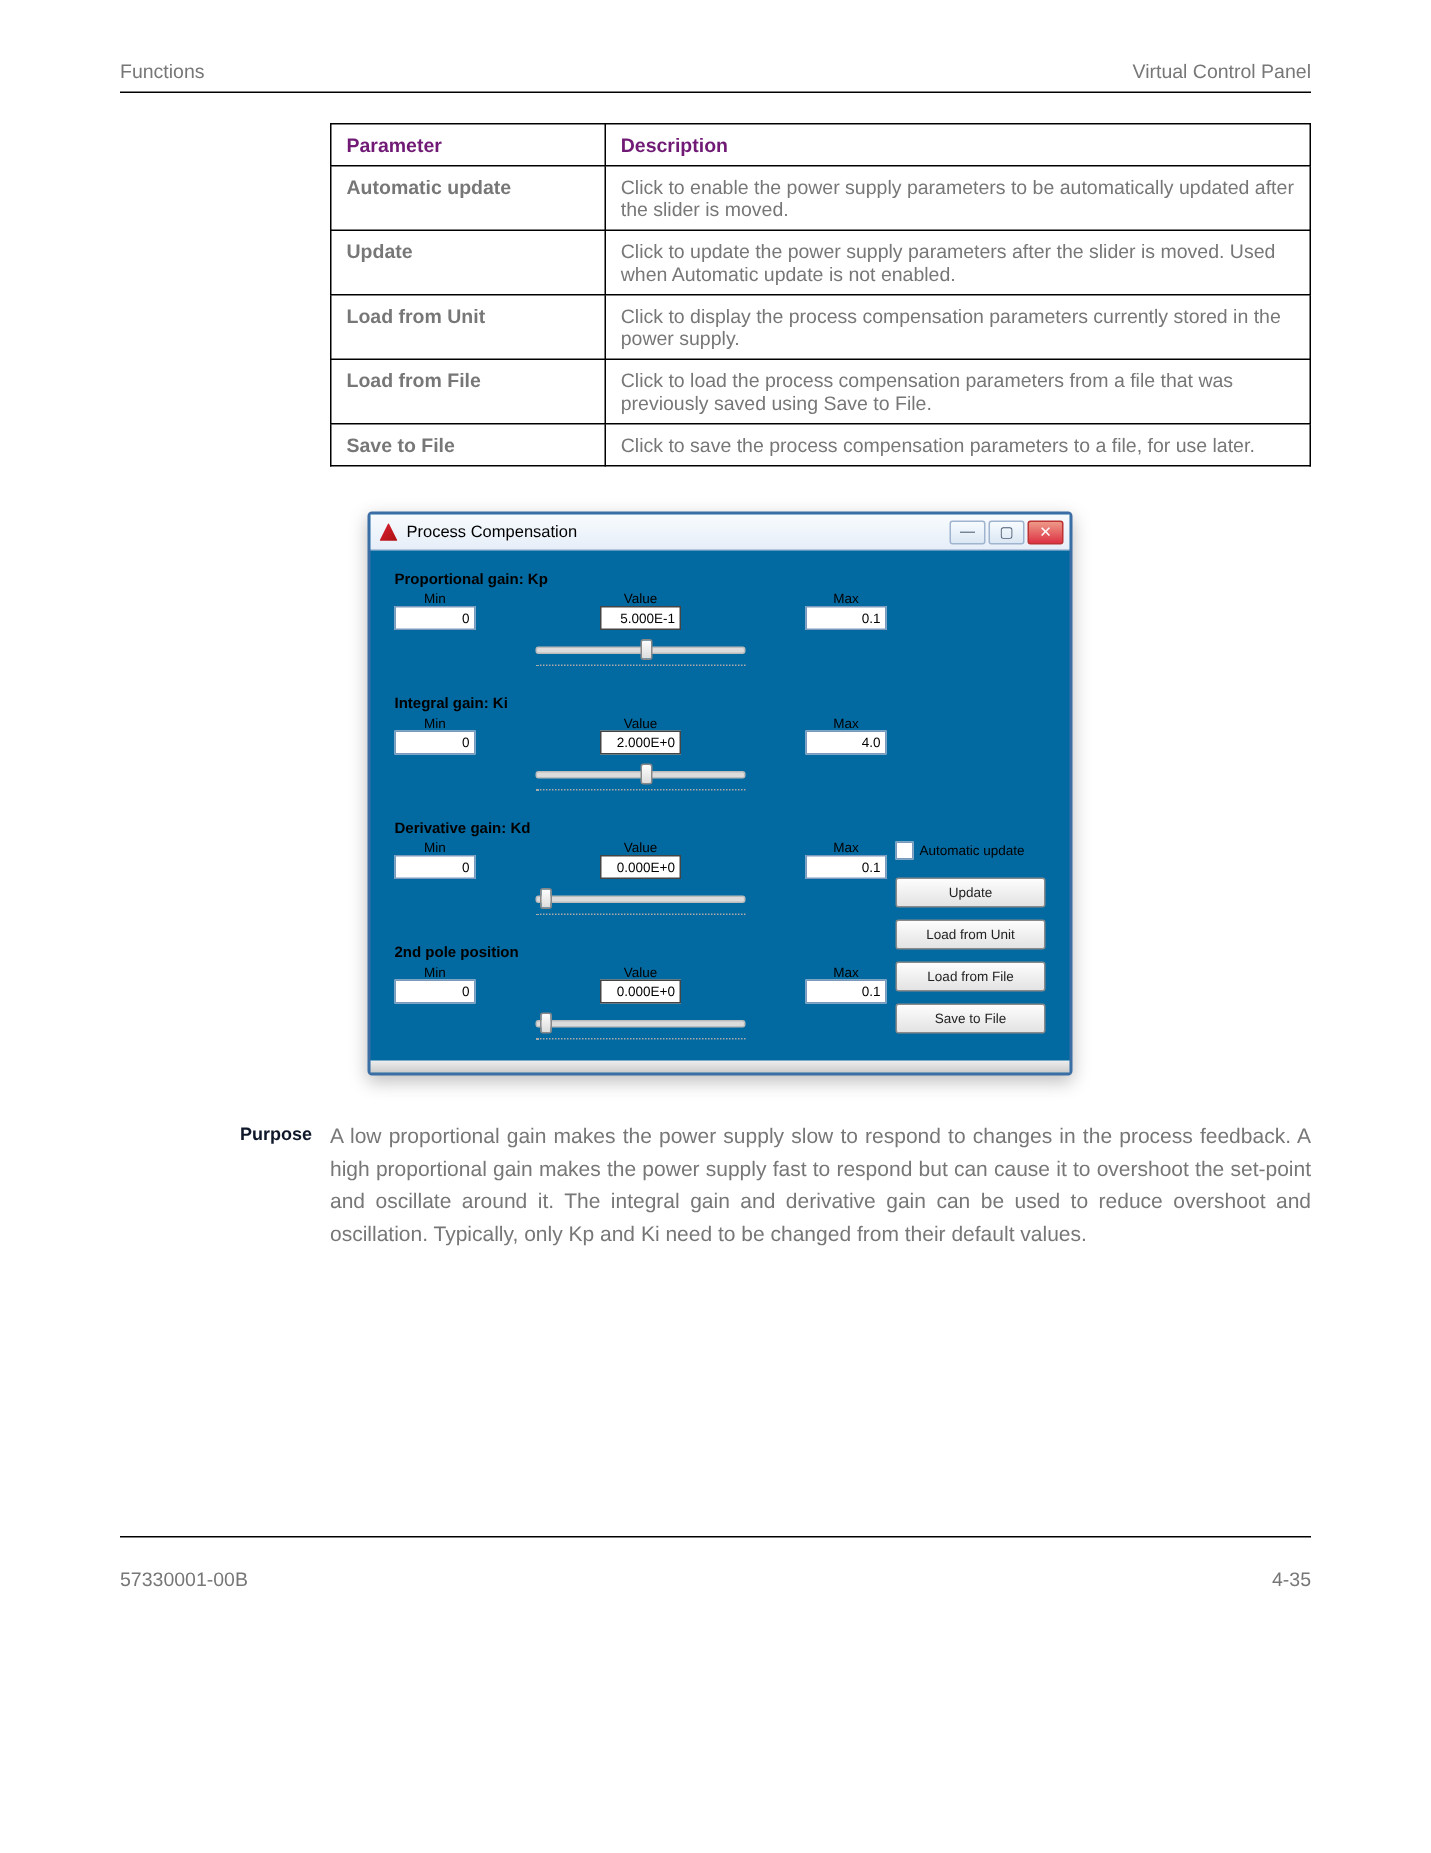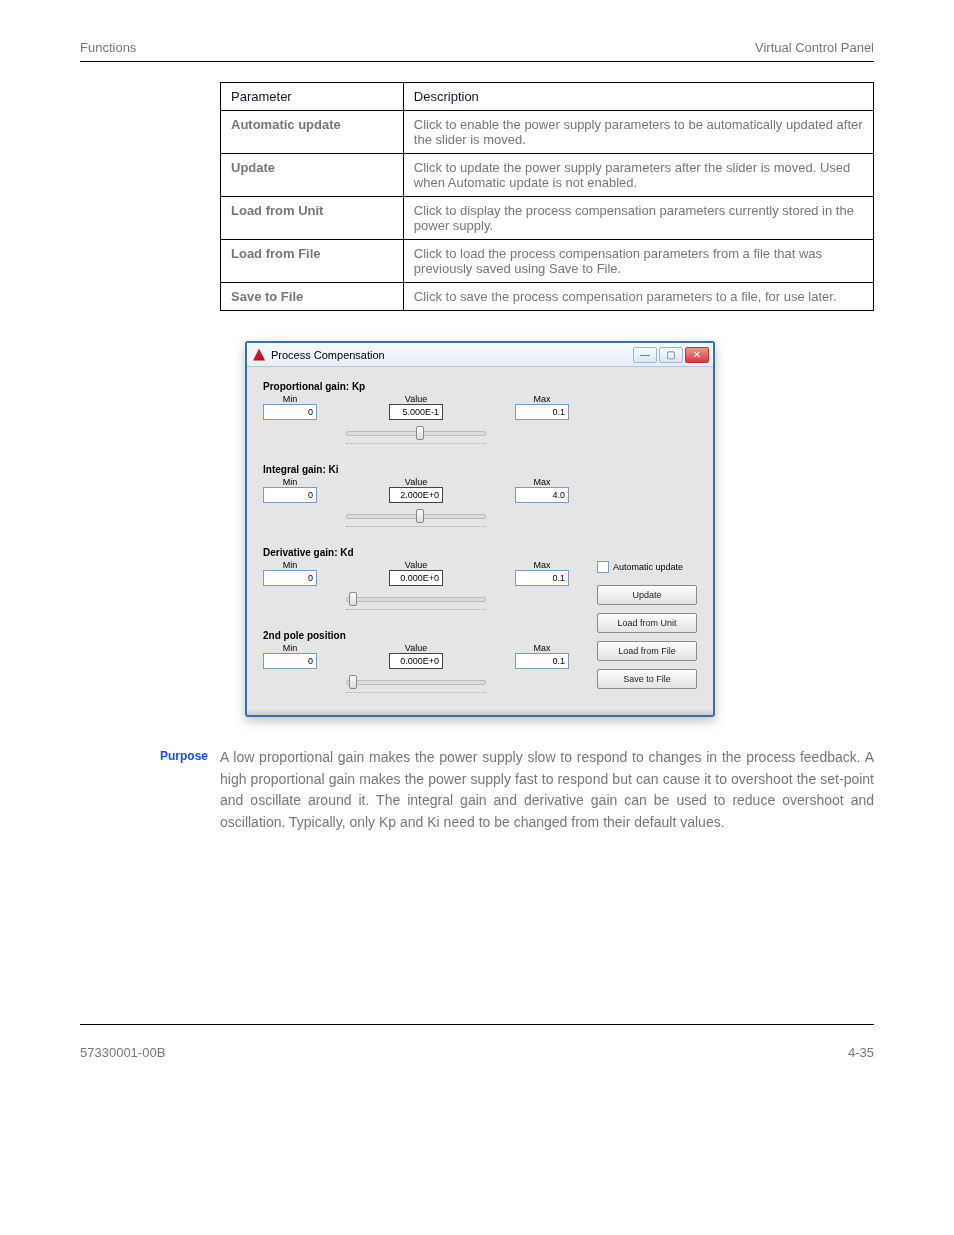--- a/index.html
+++ b/index.html
@@ -40,35 +40,35 @@
   }
   table.param-table td, table.param-table th {
     border: 1px solid #000;
     padding: 6px 10px;
     vertical-align: top;
     font-size: 13px;
     color: #777;
     text-align: left;
   }
   table.param-table th {
-    font-weight: normal;
-    color: #0f172a;
+    font-weight: bold;
+    color: #701a75;
   }
   table.param-table td.col1 {
     width: 28%;
     font-weight: bold;
   }
   
   .dialog-wrap {
     margin: 0 auto 30px 25px;
     width: 470px;
     border: 2px solid #3b6ea5;
     border-radius: 3px;
     box-shadow: 0 4px 12px rgba(0,0,0,0.25);
-    background: #e5e5e5;
+    background: #0369a1;
     font-size: 10px;
     color: #000;
   }
   .dialog-titlebar {
     height: 24px;
     background: linear-gradient(#f8fbfe, #e6eef8);
     border-bottom: 1px solid #b6c5de;
     display: flex;
     align-items: center;
     justify-content: space-between;
@@ -97,21 +97,21 @@
     font-size: 10px; color: #4a5b70;
   }
   .winbtn.close {
     background: linear-gradient(#e98,#d34);
     color: #fff;
     border-color: #b33;
   }
   .dialog-body {
     padding: 14px 16px;
     display: flex;
-    gap: 28px;
+    gap: 6px;
     justify-content: flex-end;
   }
   .sliders-col { flex: 1; display: flex; flex-direction: column; gap: 20px; }
   .slider-group { }
   .sg-title { font-weight: bold; font-size: 10px; margin-bottom: 2px; }
   .sg-row { display: flex; align-items: flex-start; gap: 10px; }
   .sg-col { display: flex; flex-direction: column; align-items: center; font-size: 9px; width: 54px; }
   .sg-col.valcol { width: auto; flex: 1; align-items: center; }
   .numbox {
     border: 1px solid #7a99bd;
@@ -184,21 +184,21 @@
   
   .figcap {
     font-size: 12px;
     font-style: italic;
     color: #777;
     margin-bottom: 14px;
   }
   .purpose-label {
     font-size: 12px;
     font-weight: bold;
-    color: #1d4ed8;
+    color: #0f172a;
     position: absolute;
     left: 80px;
     margin-top: 2px;
   }
   .body-para {
     font-size: 14px;
     color: #777;
     line-height: 1.55;
     text-align: justify;
   }

